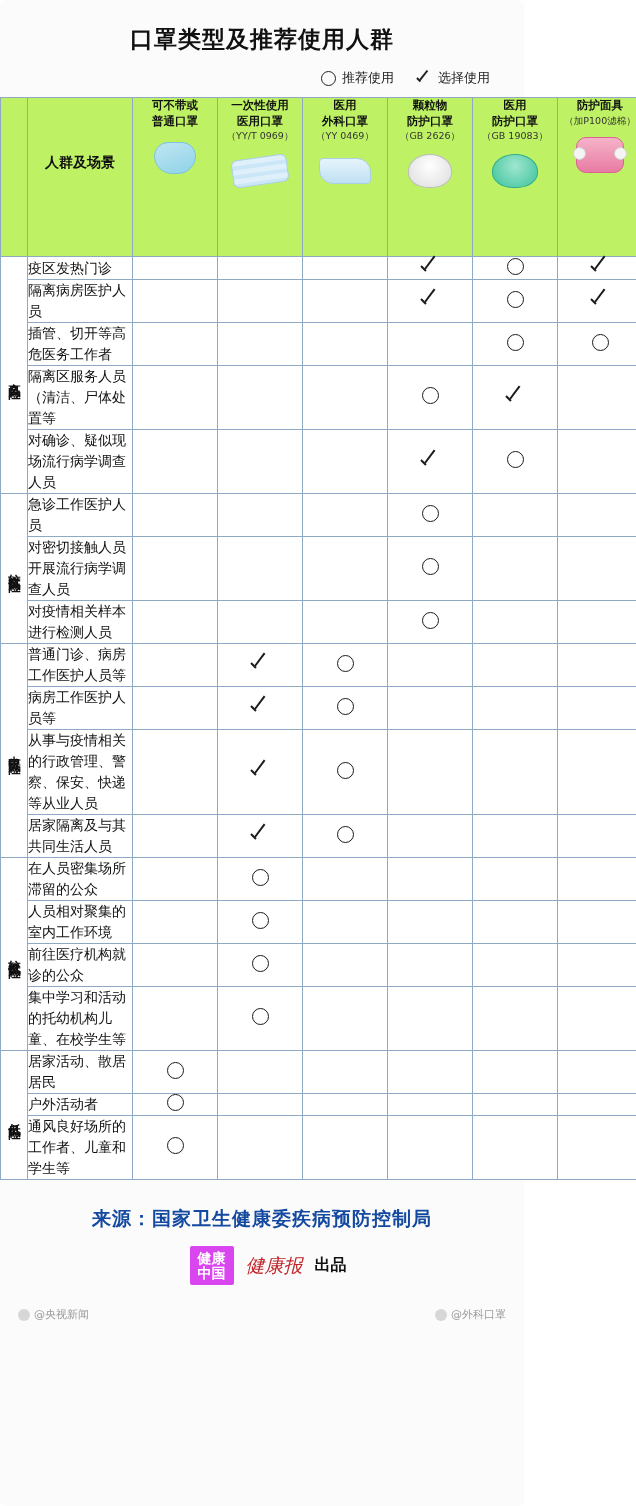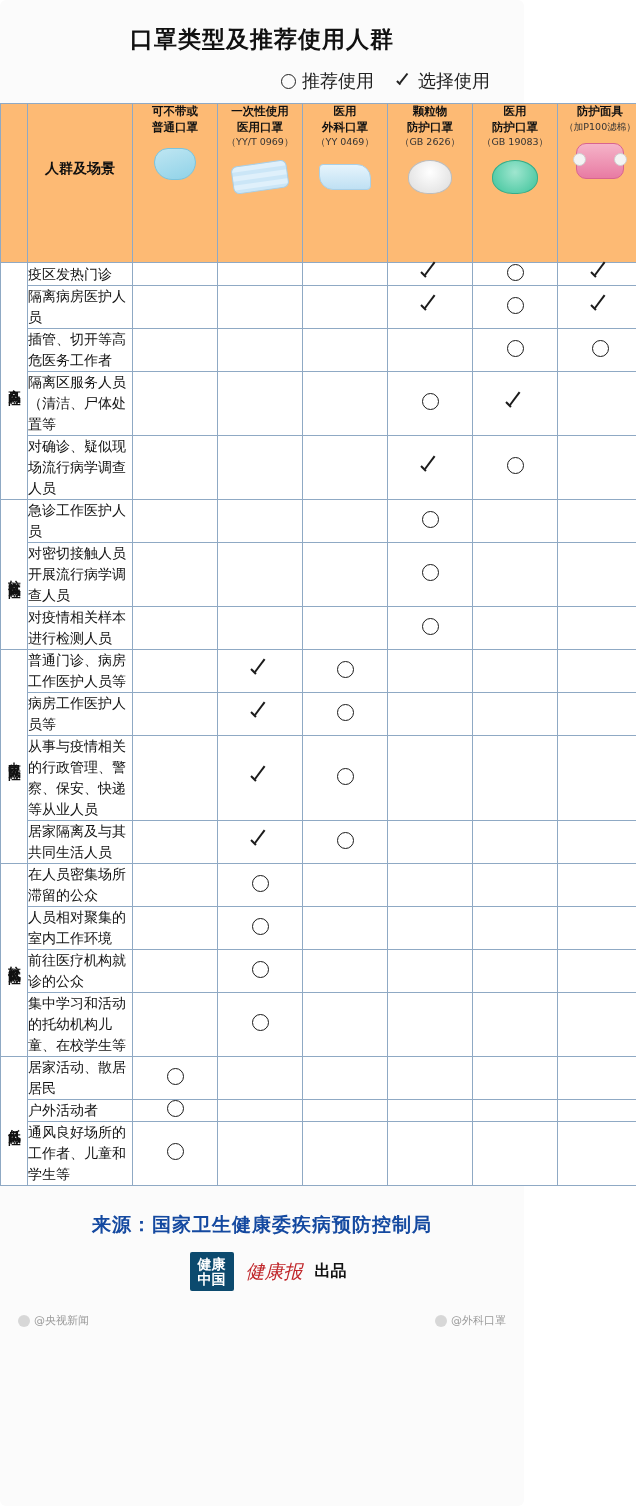--- a/index.html
+++ b/index.html
@@ -25,21 +25,21 @@
     letter-spacing:1px;
     color:#111;
     padding:24px 0 14px 0;
   }
   .legend{
     display:flex;
     justify-content:flex-end;
     align-items:center;
     gap:22px;
     padding:0 34px 10px 0;
-    font-size:18px;
+    font-size:13px;
     color:#222;
   }
   .legend .item{display:flex;align-items:center;gap:6px;}
   .circle-mark{
     display:inline-block;
     width:13px;height:13px;
     border:1.6px solid #222;
     border-radius:50%;
   }
   .check-mark{
@@ -75,21 +75,21 @@
   table.matrix td, table.matrix th{
     border:1px solid #8fa9c4;
     vertical-align:middle;
     padding:0;
   }
   .hdr-rowgroup{width:26px;}
   .hdr-scenario{width:104px;}
   .col-mask{width:84px;}
   thead th{
     height:128px;
-    background:#fdba74;
+    background:#bef264;
     font-size:11.5px;
     font-weight:bold;
     color:#111;
     line-height:1.35;
     text-align:center;
     padding:6px 2px 4px 2px;
   }
   thead th .sub{
     font-weight:normal;
     font-size:9.5px;
@@ -185,21 +185,21 @@
     letter-spacing:1px;
   }
   .brandrow{
     display:flex;
     align-items:center;
     justify-content:center;
     gap:12px;
     padding-bottom:16px;
   }
   .brand-box{
-    background:#0c4a6e;
+    background:#d946ef;
     color:#fff;
     font-size:14px;
     font-weight:bold;
     line-height:1.05;
     padding:5px 8px;
     text-align:center;
     border-radius:2px;
     margin-left:12px;
   }
   .brand-red{

